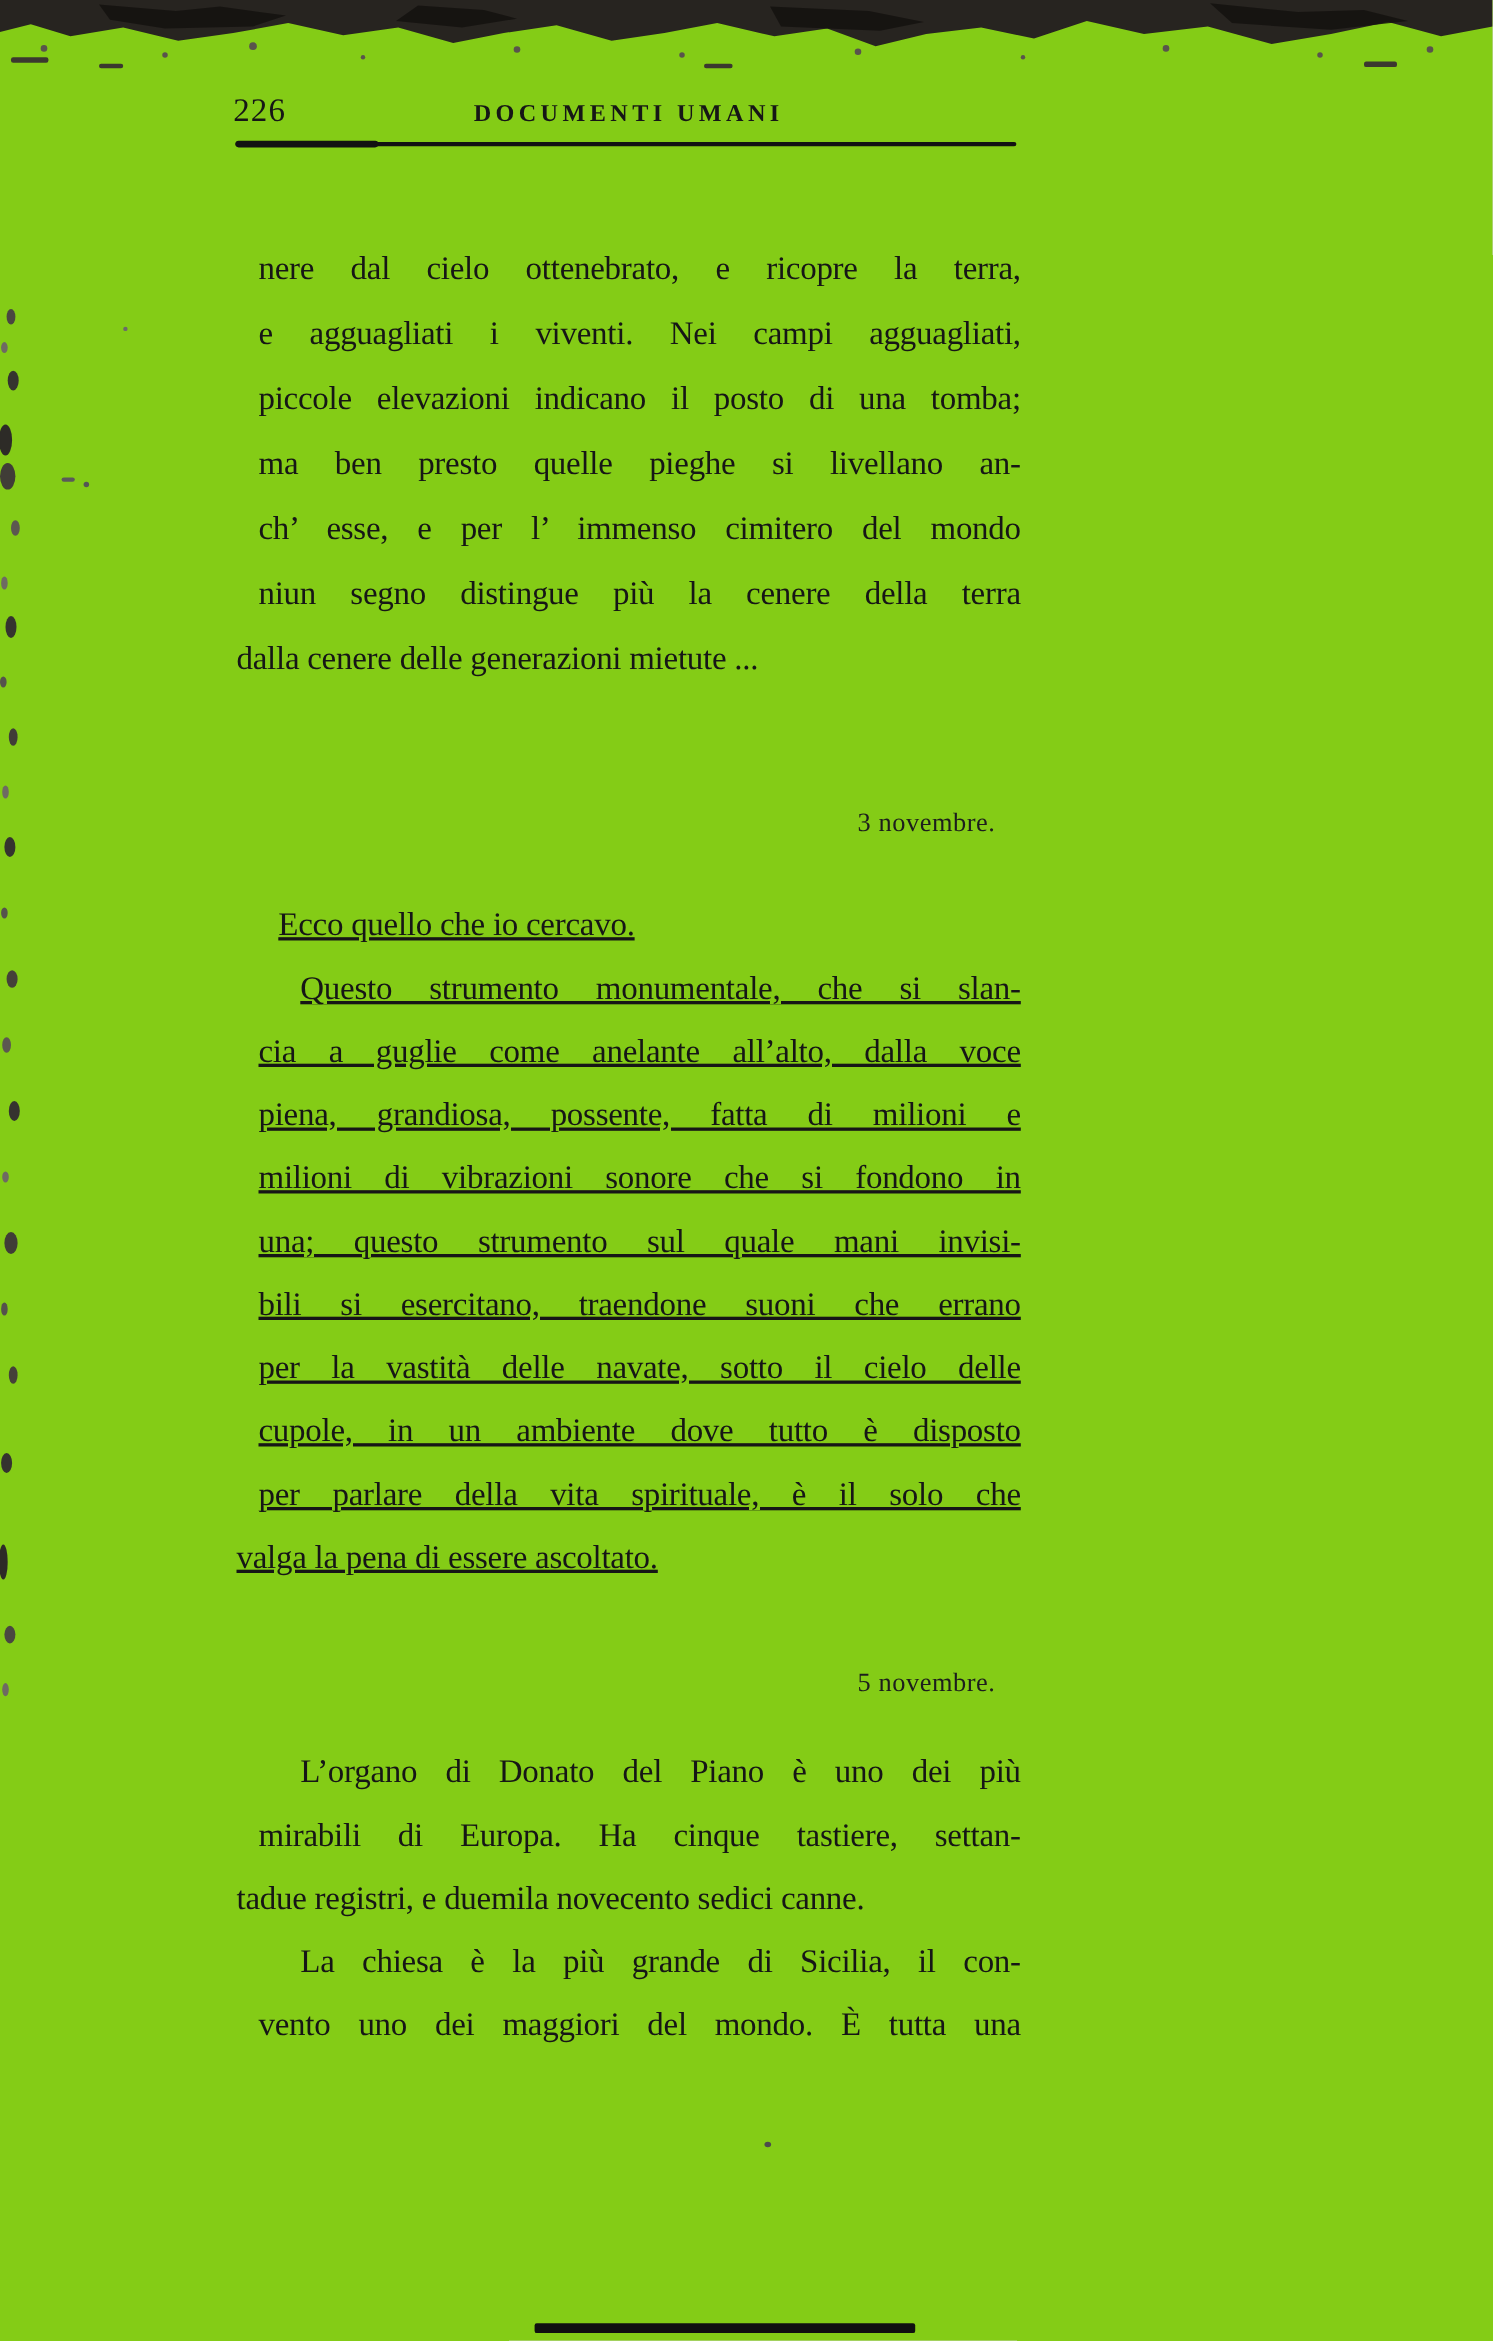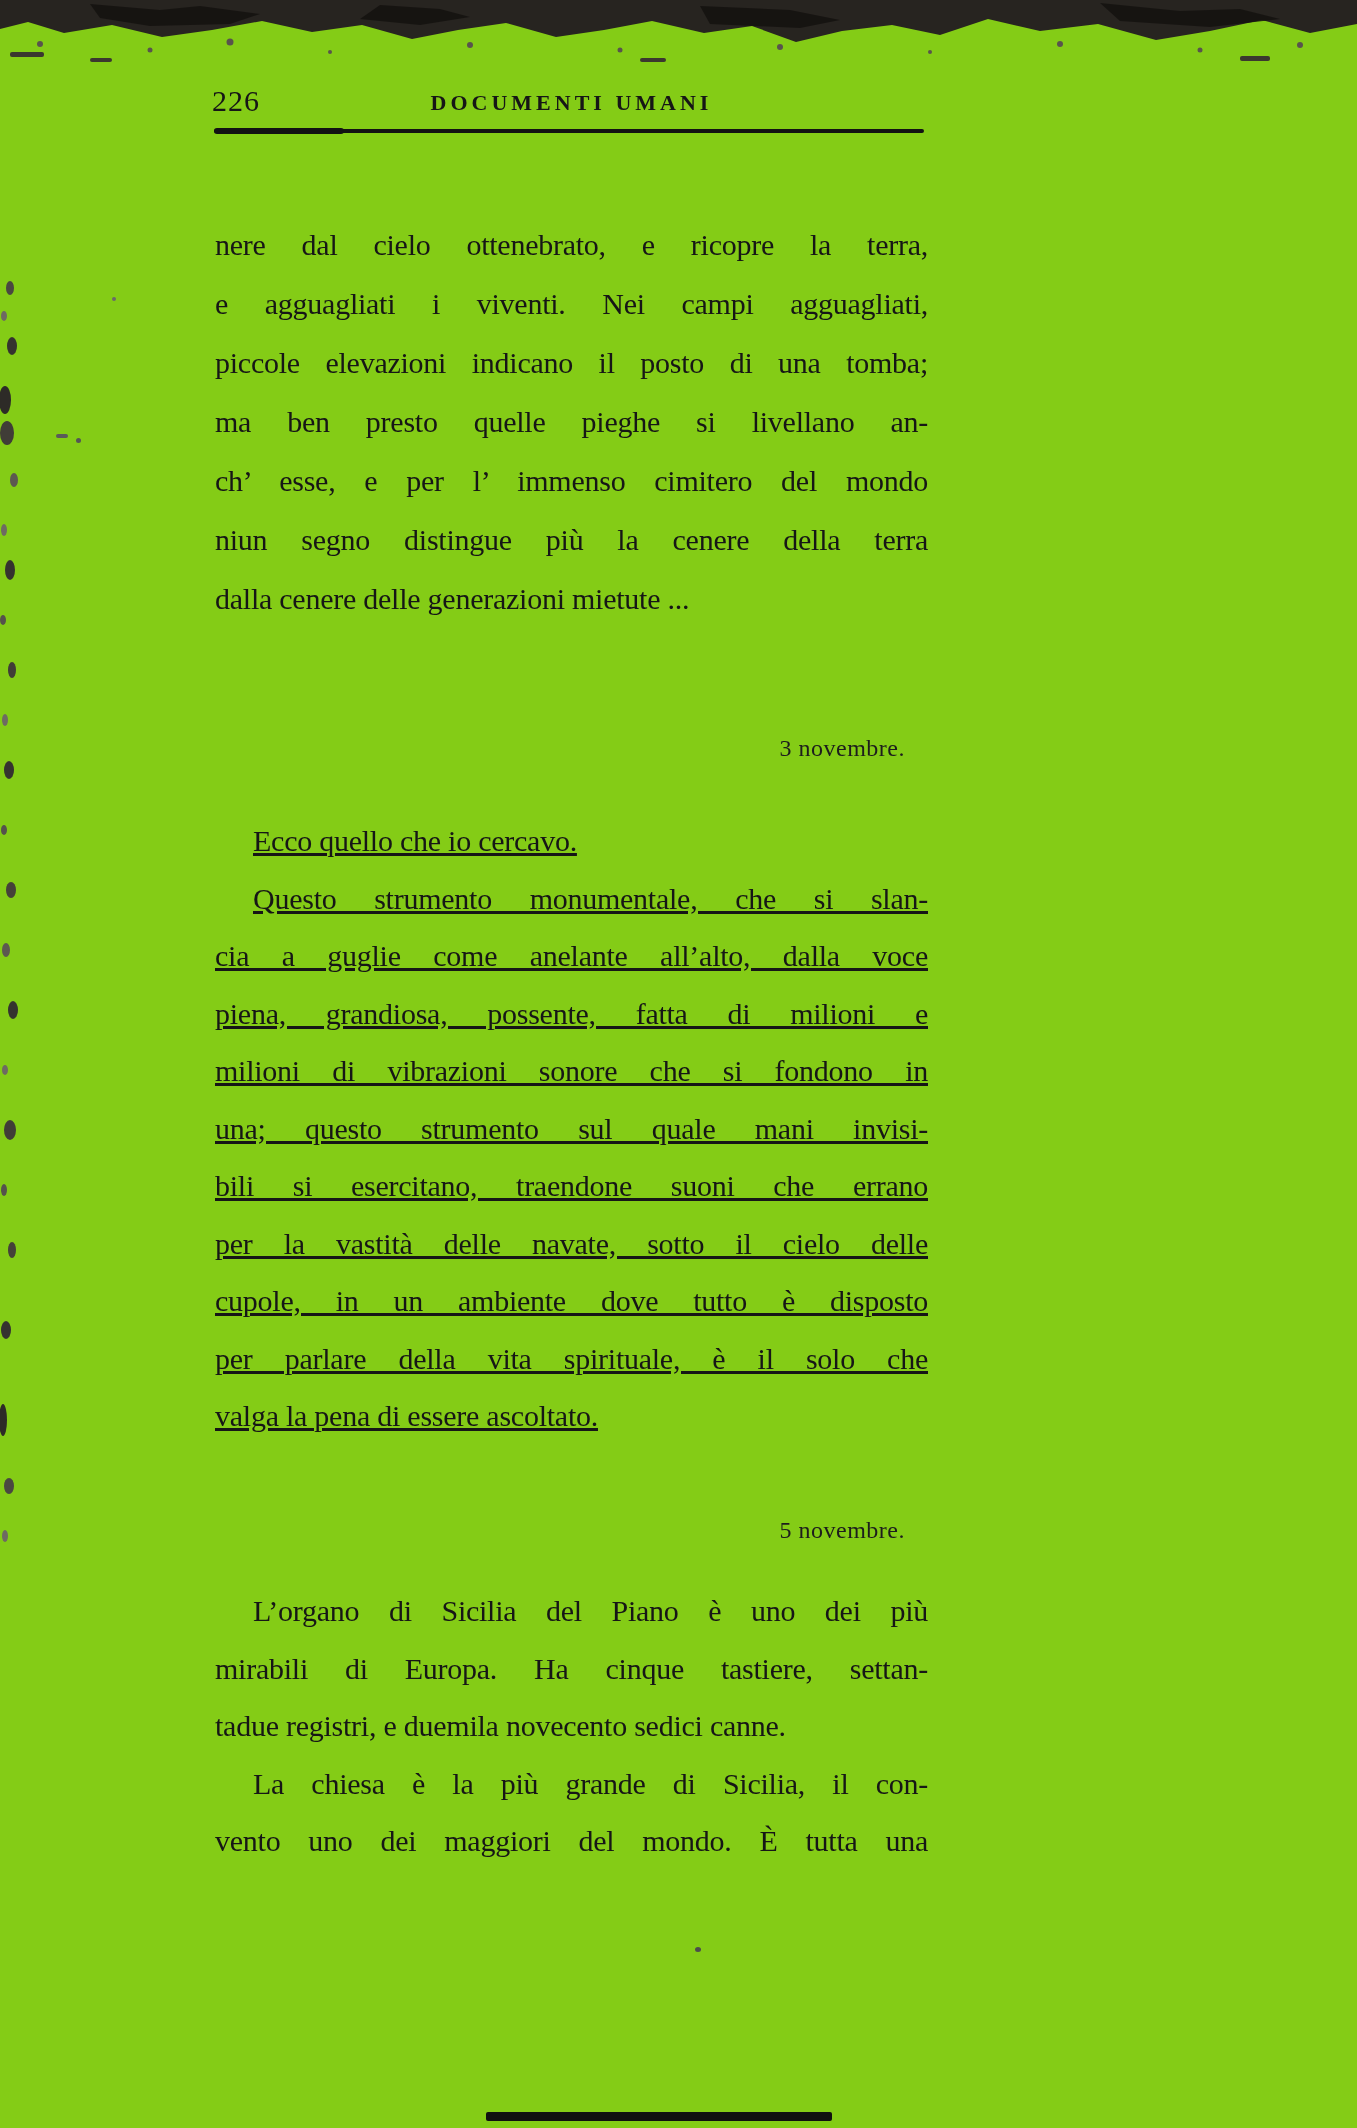--- a/index.html
+++ b/index.html
@@ -36,21 +36,21 @@
     background:#121212;border-radius:3px;
   }
   
   .tblock{
     position:absolute;left:215px;width:713px;
     font-size:30px;letter-spacing:-0.25px;
   }
   .s-a .tline{line-height:59px;}
   .s-b .tline{line-height:57.5px;}
   .tline{white-space:normal;}
-  .tline.just{text-align:justify;text-align-last:justify;-moz-text-align-last:justify;text-justify:inter-word;}
+  .tline.just{text-align:justify;text-align-last:justify;-moz-text-align-last:justify;text-justify:inter-word;margin-left:20px;}
   .tline.ind{text-indent:38px;}
   .date-line{
     position:absolute;left:215px;width:713px;height:44px;
     box-sizing:border-box;padding-right:23px;
     text-align:right;font-size:24px;line-height:44px;letter-spacing:0.5px;
     color:#1d1d1d;
   }
   .blk-0{top:215px;}
   .blk-1{top:726px;}
   .blk-2{top:812px;text-decoration:underline;}
@@ -148,20 +148,20 @@
       <div class="tline just">bili si esercitano, traendone suoni che errano</div>
       <div class="tline just">per la vastità delle navate, sotto il cielo delle</div>
       <div class="tline just">cupole, in un ambiente dove tutto è disposto</div>
       <div class="tline just">per parlare della vita spirituale, è il solo che</div>
       <div class="tline">valga la pena di essere ascoltato.</div>
     </div>
 
   <div class="date-line blk-3">5 novembre.</div>
 
   <div class="tblock s-b blk-4">
-      <div class="tline just ind">L’organo di Sicilia del Piano è uno dei più</div>
+      <div class="tline just ind">L’organo di Donato del Piano è uno dei più</div>
       <div class="tline just">mirabili di Europa. Ha cinque tastiere, settan-</div>
       <div class="tline">tadue registri, e duemila novecento sedici canne.</div>
       <div class="tline just ind">La chiesa è la più grande di Sicilia, il con-</div>
       <div class="tline just">vento uno dei maggiori del mondo. È tutta una</div>
     </div>
 
 </div>
 
 </body></html>

